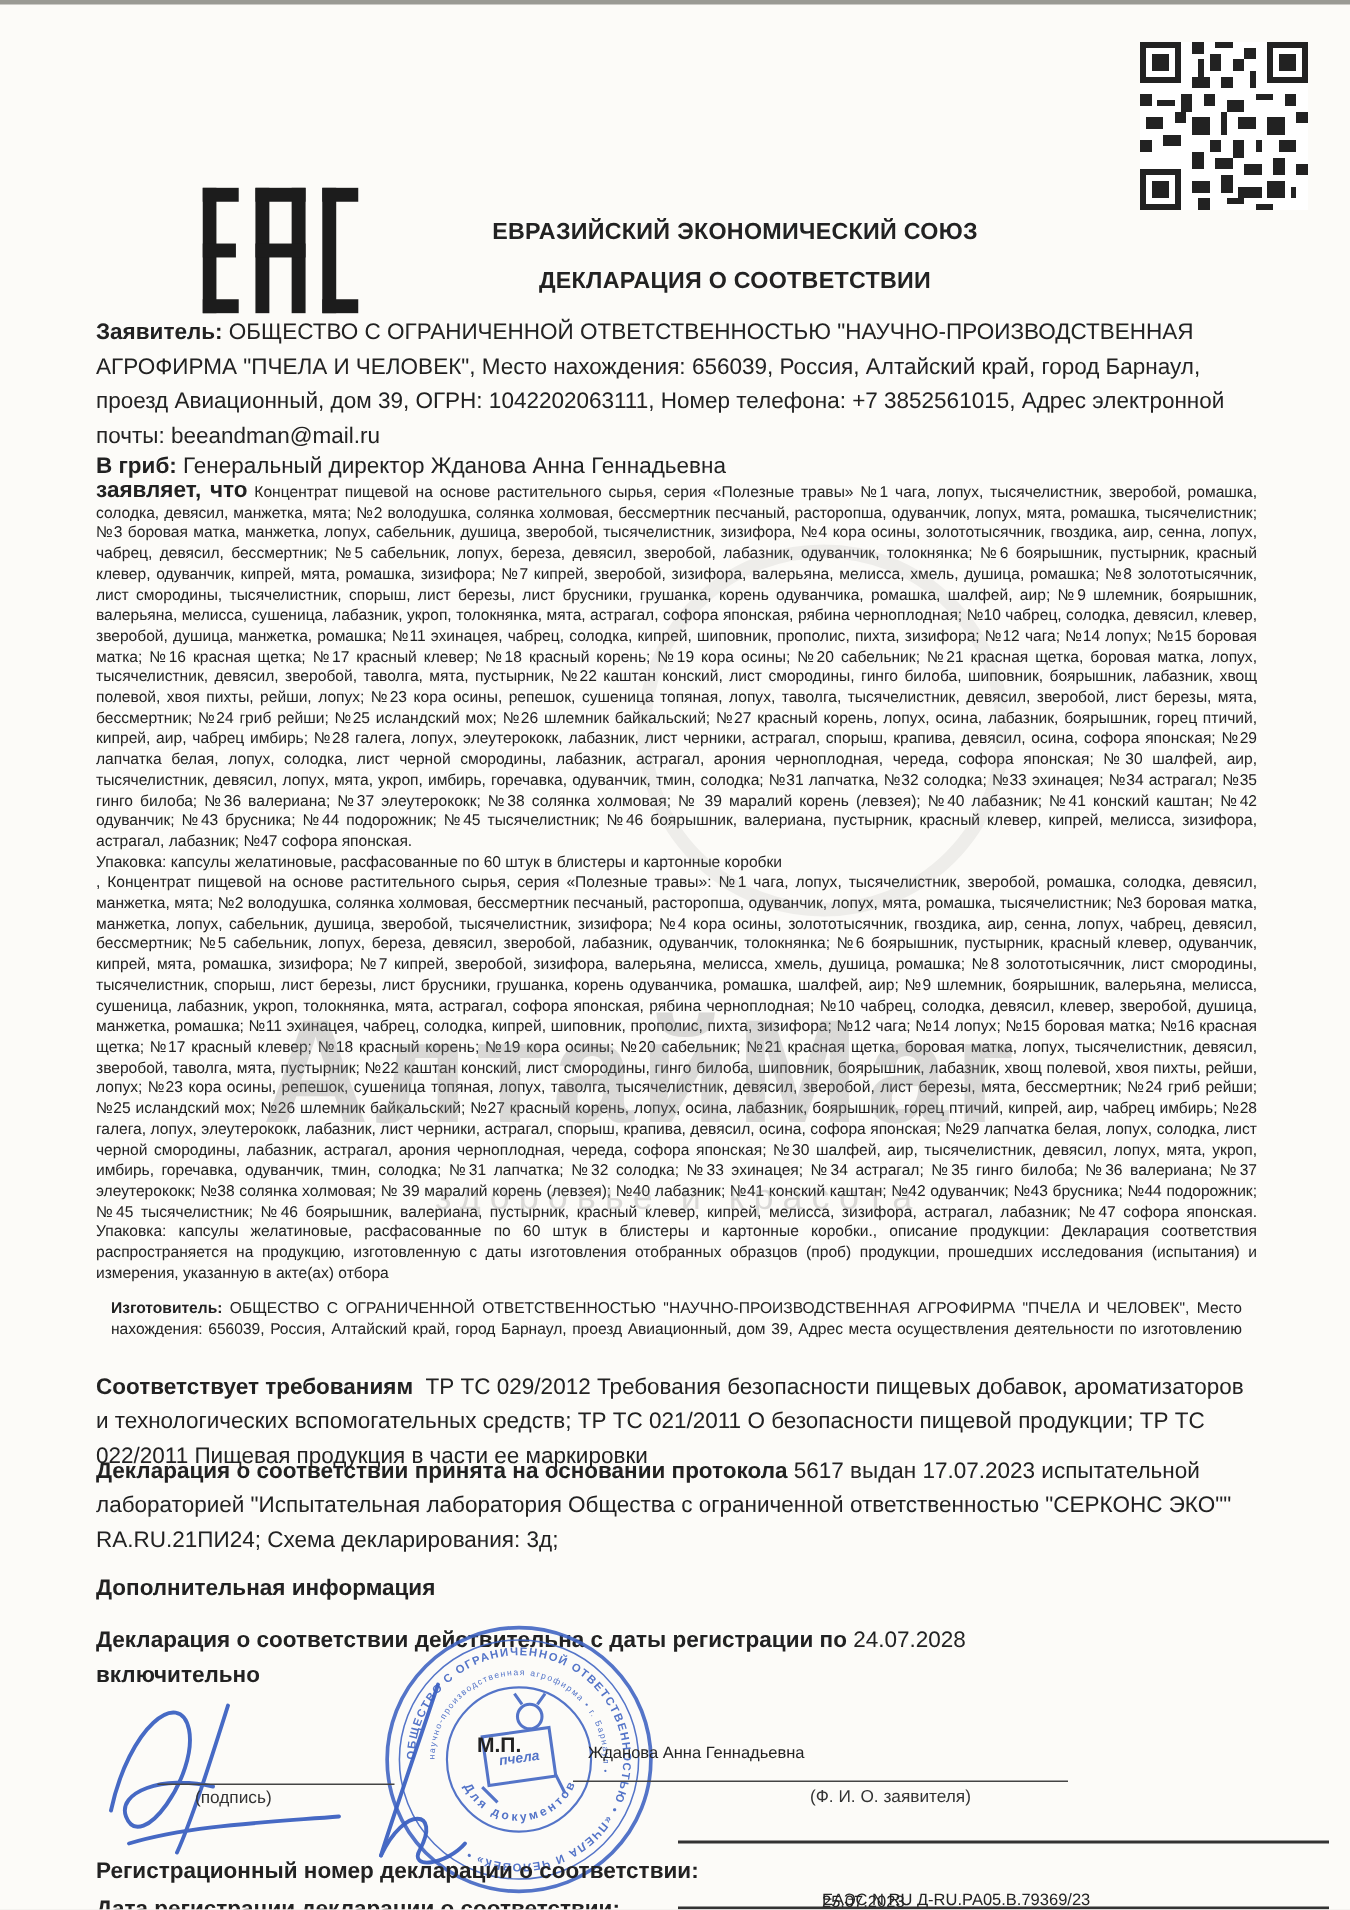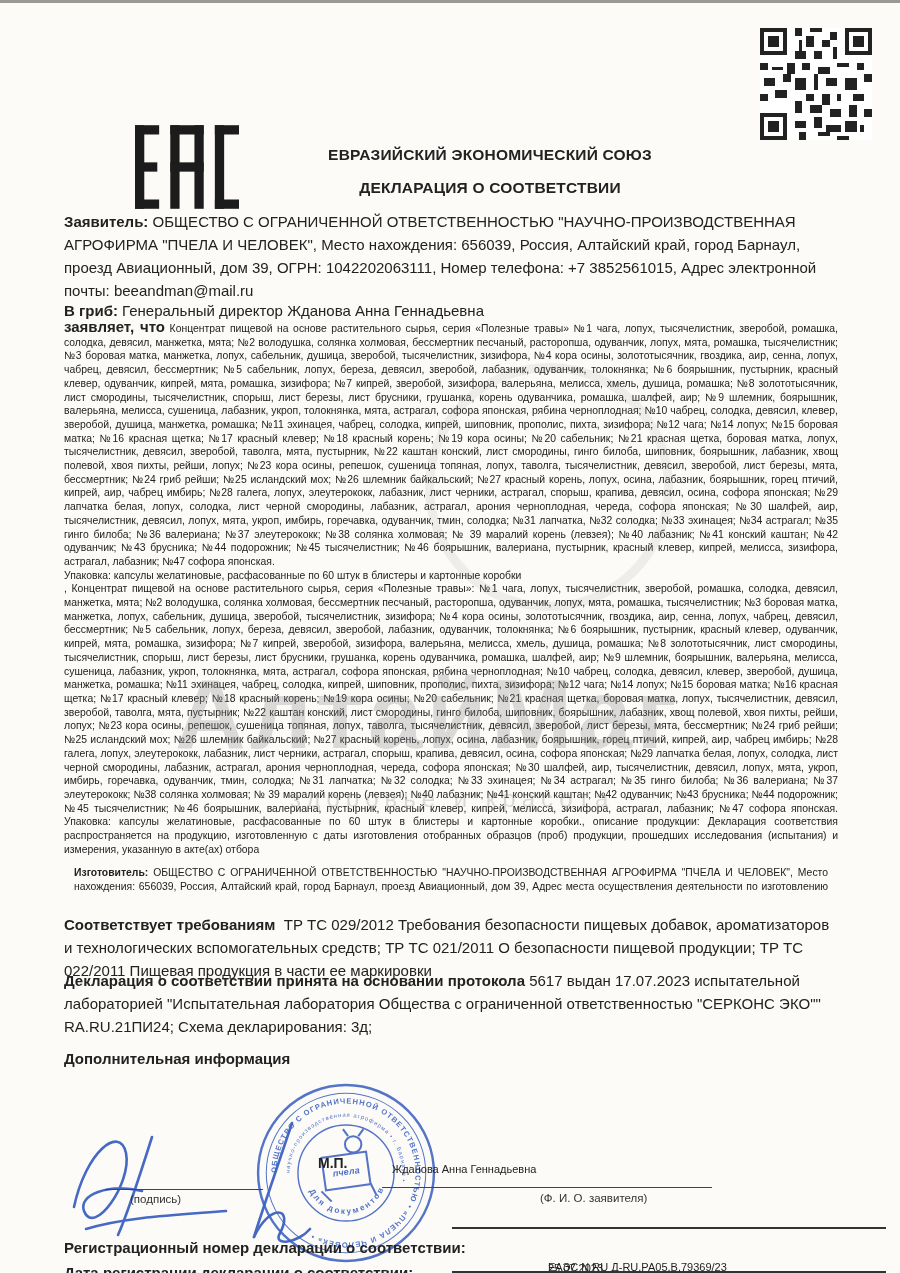--- a/index.html
+++ b/index.html
@@ -134,20 +134,25 @@
     <span class="b">Декларация о соответствии принята на основании протокола</span>
     <span>5617 выдан 17.07.2023 испытательной лабораторией "Испытательная лаборатория Общества с ограниченной ответственностью "СЕРКОНС ЭКО"" RA.RU.21ПИ24; Схема декларирования: 3д;</span>
   </div>
 
   <div class="abs wm-big" style="left:175px;top:655px;">АлтайМаг</div>
 
   <div class="abs content big b" style="top:1044px;">Дополнительная информация</div>
   <div class="abs wm-small" style="left:290px;top:782px;">здоровье и красота</div>
   <div class="wm-circle" style="left:425px;top:360px;width:230px;height:230px;"></div>
 
+  <div class="abs content big" style="top:1079px;">
+    <span class="b">Декларация о соответствии действительна с даты регистрации по</span>
+    <span>24.07.2028</span><br>
+    <span class="b">включительно</span>
+  </div>
 
   <svg class="abs" style="left:56px;top:1108px;" width="300" height="140" viewBox="0 0 300 140">
     <g fill="none" stroke="#3d62c2" stroke-width="2.6" stroke-linecap="round" opacity="0.95">
       <path d="M18,96 C30,40 64,14 70,42 C76,72 38,126 28,100 C22,84 52,72 86,80"></path>
       <path d="M96,26 C84,64 72,102 62,124"></path>
       <path d="M30,118 C70,106 120,104 170,100"></path>
       <path d="M236,12 C220,60 204,106 198,126"></path>
       <path d="M198,126 C214,92 238,96 224,122 C216,136 242,132 254,118"></path>
     </g>
   </svg>

